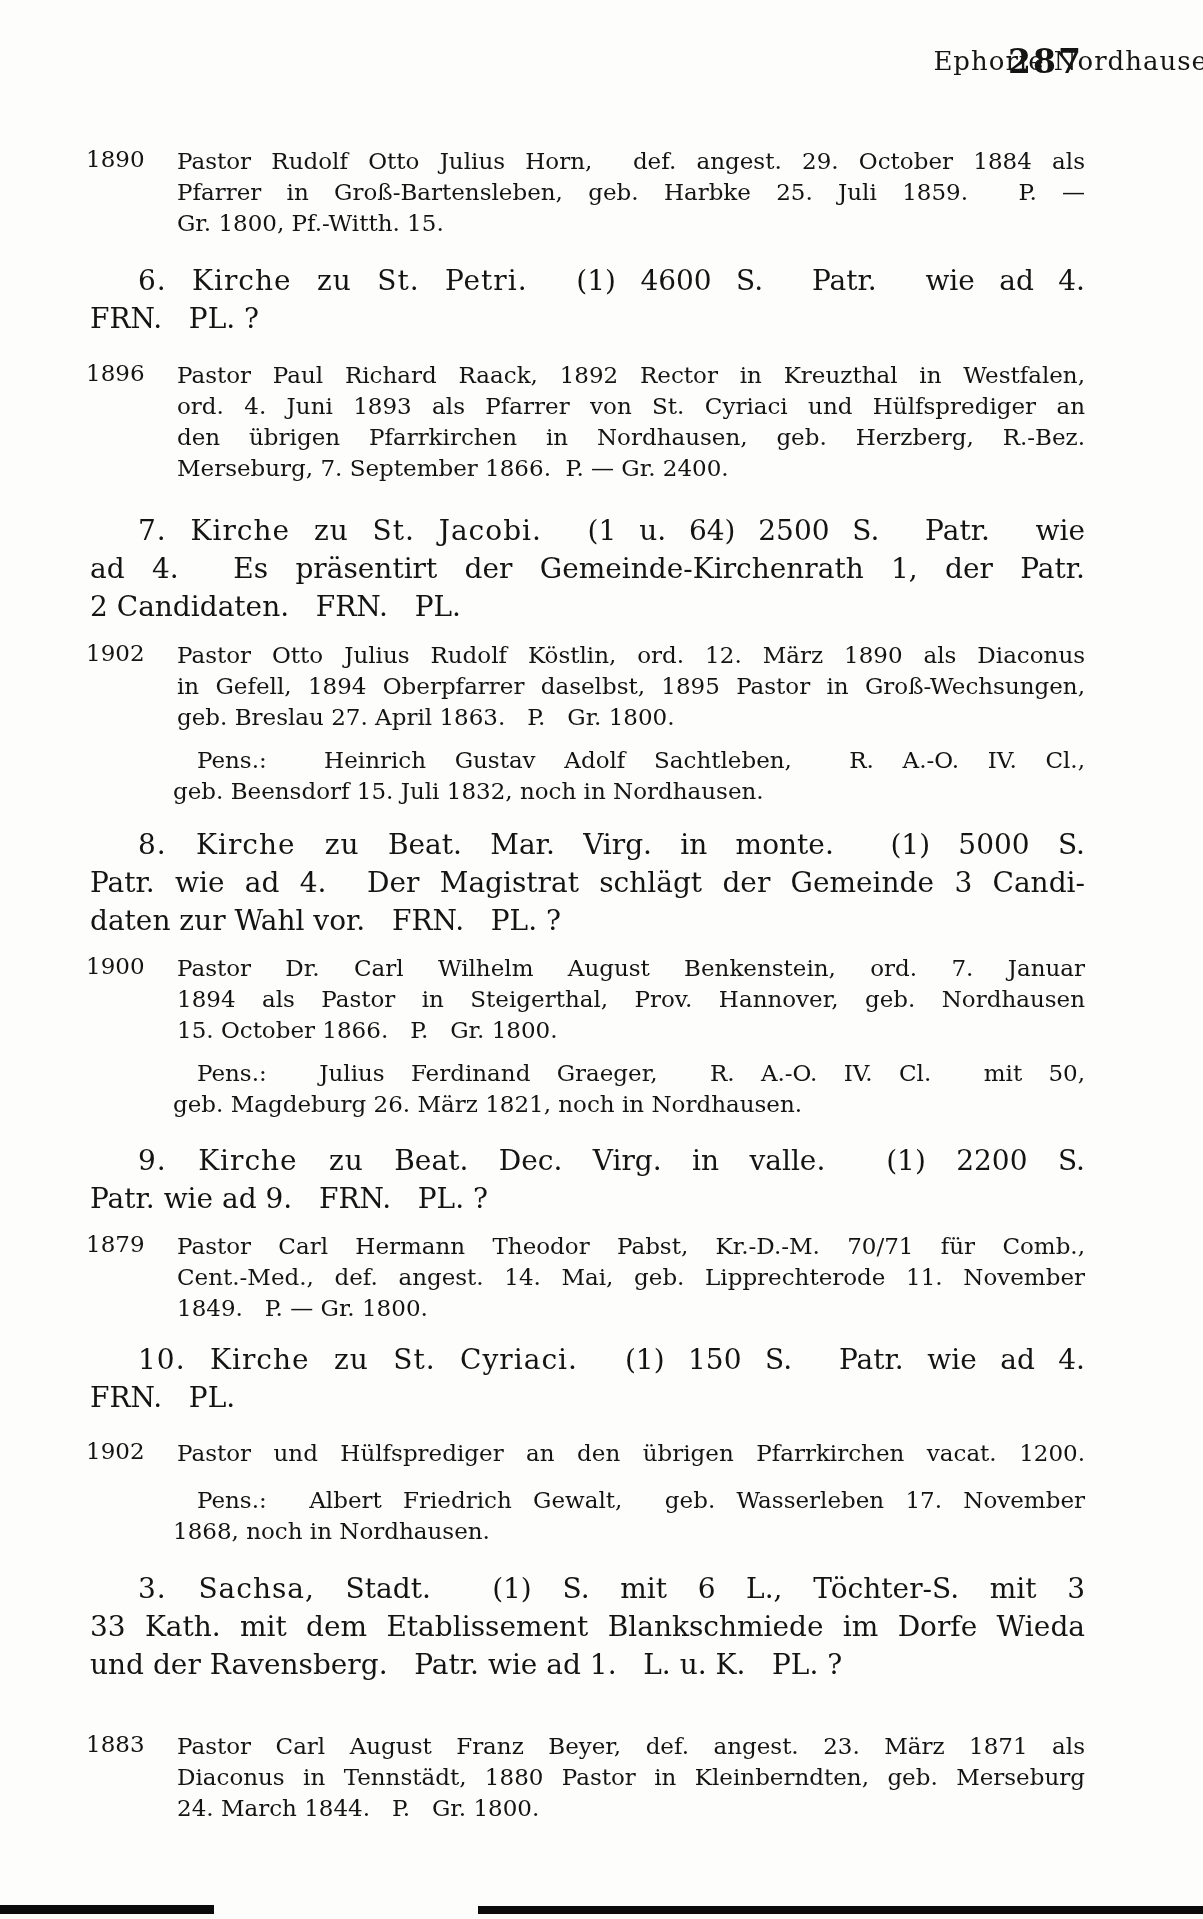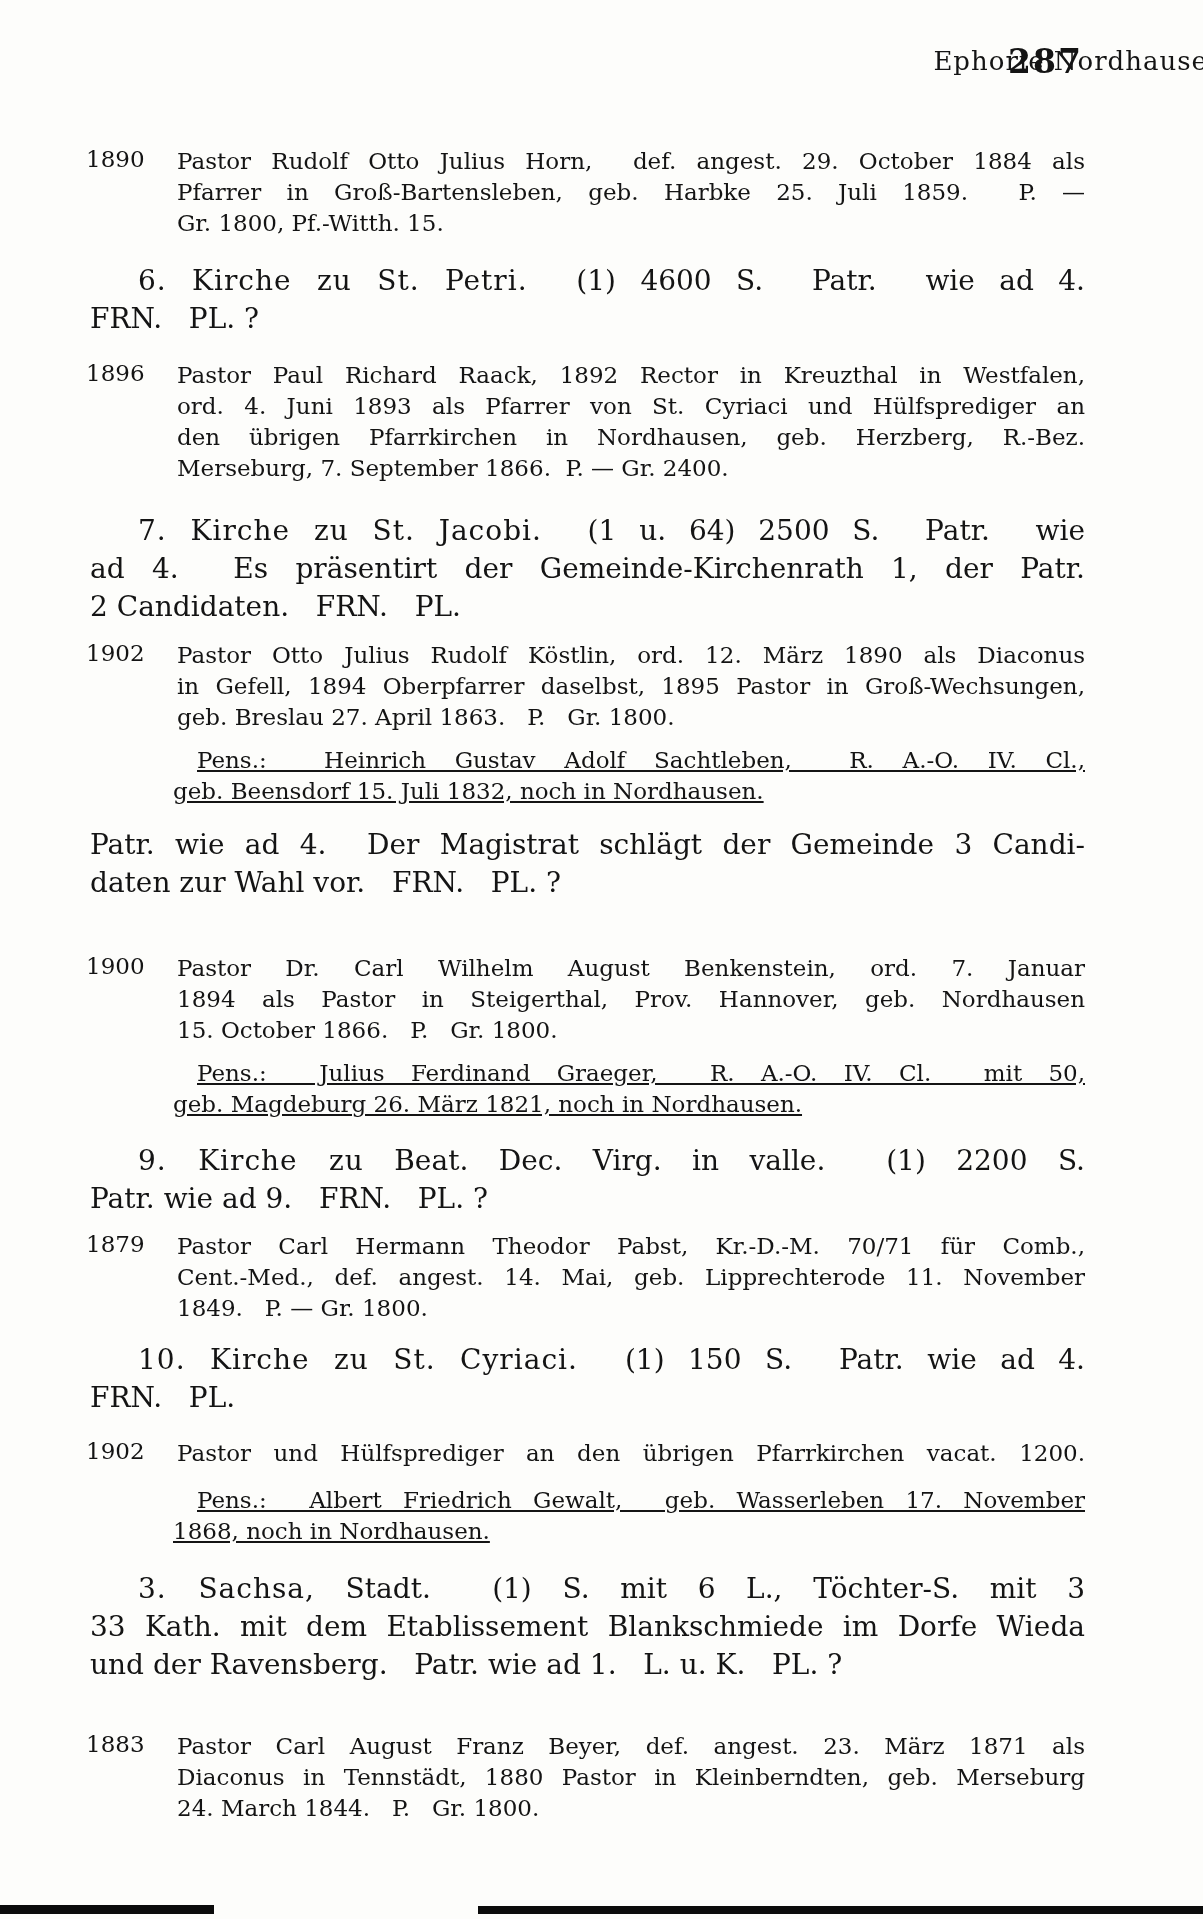--- a/index.html
+++ b/index.html
@@ -31,21 +31,20 @@
   }
   .entry-lines{
     left:177px;width:908px;
     font-size:23px;
   }
   .entry-lines .line{line-height:31px;}
   
   .pens-lines{
     left:173px;width:912px;
     font-size:23px;
-    text-decoration:underline;
   }
   .pens-lines .line{line-height:31px;}
   .pens-lines .first{text-indent:24px;}
   
   .heading{
     left:90px;width:995px;
     font-size:28px;
   }
   .heading .line{line-height:38px;}
   .heading .first{text-indent:48px;}
@@ -96,20 +95,21 @@
     <div class="line just">in Gefell, 1894 Oberpfarrer daselbst, 1895 Pastor in Groß-Wechsungen,</div>
     <div class="line">geb. Breslau 27. April 1863.   P.   Gr. 1800.</div>
   </div>
 
   <div class="abs pens-lines" style="top:745px">
     <div class="line first just">Pens.:  Heinrich Gustav Adolf Sachtleben,  R. A.-O. IV. Cl.,</div>
     <div class="line">geb. Beensdorf 15. Juli 1832, noch in Nordhausen.</div>
   </div>
 
   <div class="abs heading" style="top:826px">
+    <div class="line first just"><span class="hbold">8. Kirche zu</span><span> Beat. Mar. Virg. in monte.  (1) 5000 S.</span></div>
     <div class="line just">Patr. wie ad 4.  Der Magistrat schlägt der Gemeinde 3 Candi-</div>
     <div class="line">daten zur Wahl vor.   FRN.   PL. ?</div>
   </div>
 
   <div class="abs entry-year" style="top:953px">1900</div>
   <div class="abs entry-lines" style="top:953px">
     <div class="line just">Pastor Dr. Carl Wilhelm August Benkenstein, ord. 7. Januar</div>
     <div class="line just">1894 als Pastor in Steigerthal, Prov. Hannover, geb. Nordhausen</div>
     <div class="line">15. October 1866.   P.   Gr. 1800.</div>
   </div>

